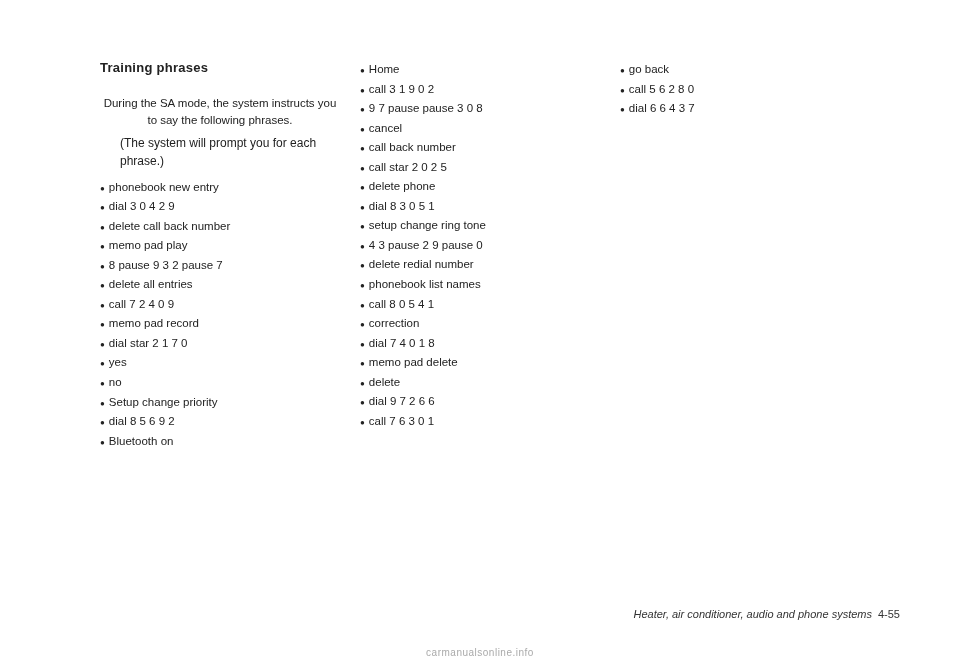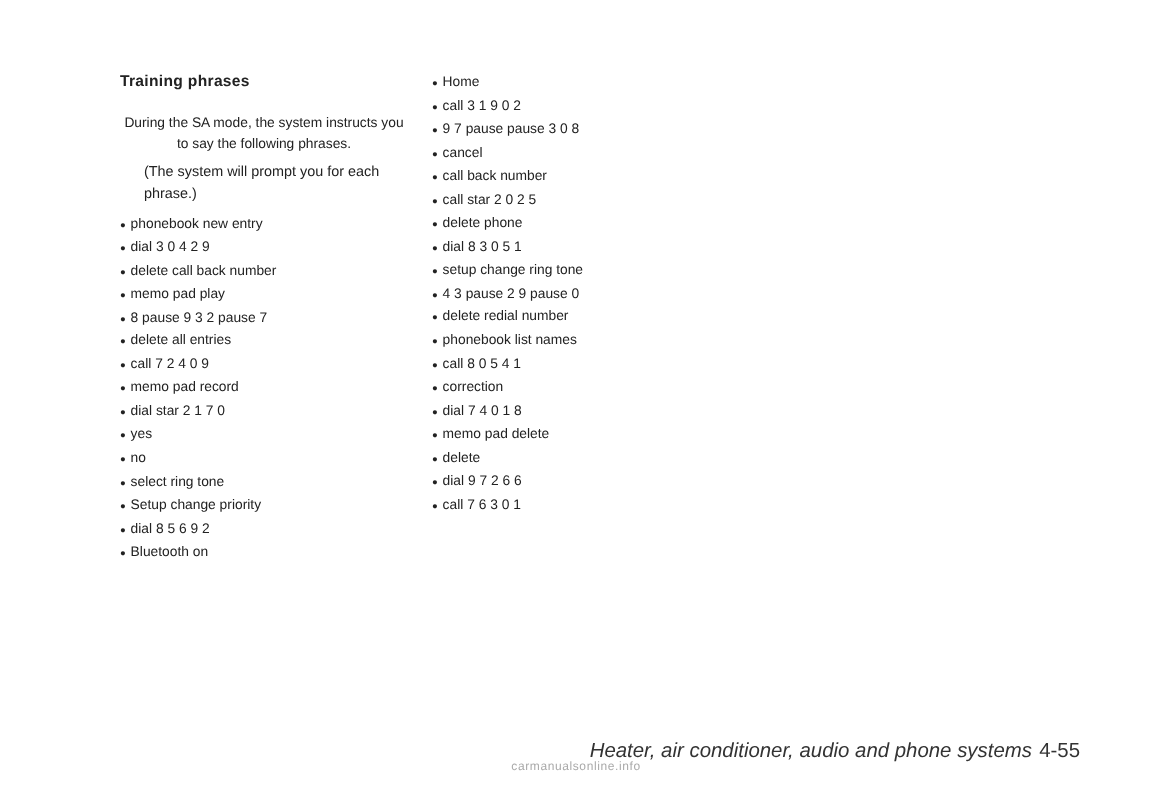--- a/index.html
+++ b/index.html
@@ -69,37 +69,37 @@
       gap: 4px;
     }
     ul.phrase-list li::before {
       content: "●";
       font-size: 8px;
       flex-shrink: 0;
       margin-top: 2px;
     }
     .footer-bar {
       position: absolute;
-      bottom: 28px;
+      bottom: 44px;
       right: 60px;
-      font-size: 17px;
+      font-size: 11px;
       color: #333;
       display: flex;
       align-items: flex-start;
       gap: 6px;
     }
     .footer-bar .footer-text {
       font-style: italic;
     }
     .footer-bar .page-num {
       font-weight: normal;
     }
     .watermark {
       position: absolute;
-      bottom: 19px;
+      bottom: 6px;
       left: 50%;
       transform: translateX(-50%);
       font-size: 10px;
       color: #aaa;
       letter-spacing: 0.05em;
     }
   </style>
 </head>
 <body>
 
@@ -116,21 +116,20 @@
           <li>dial 3 0 4 2 9</li>
           <li>delete call back number</li>
           <li>memo pad play</li>
           <li>8 pause 9 3 2 pause 7</li>
           <li>delete all entries</li>
           <li>call 7 2 4 0 9</li>
           <li>memo pad record</li>
           <li>dial star 2 1 7 0</li>
           <li>yes</li>
           <li>no</li>
-          <li>select ring tone</li>
           <li>Setup change priority</li>
           <li>dial 8 5 6 9 2</li>
           <li>Bluetooth on</li>
         </ul>
     </div>
 
     <div class="column column-middle">
       <ul class="phrase-list">
 
       <li>Home</li>
@@ -148,20 +147,28 @@
           <li>call 8 0 5 4 1</li>
           <li>correction</li>
           <li>dial 7 4 0 1 8</li>
           <li>memo pad delete</li>
           <li>delete</li>
           <li>dial 9 7 2 6 6</li>
           <li>call 7 6 3 0 1</li>
         </ul>
     </div>
 
+    <div class="column column-right">
+      <ul class="phrase-list">
+
+      <li>go back</li>
+          <li>call 5 6 2 8 0</li>
+          <li>dial 6 6 4 3 7</li>
+        </ul>
+    </div>
   </div>
 </div>
 
 <div class="footer-bar">
   <span class="footer-text">Heater, air conditioner, audio and phone systems</span>
   <span class="page-num">4-55</span>
 </div>
 
 <div class="watermark">carmanualsonline.info</div>
 

